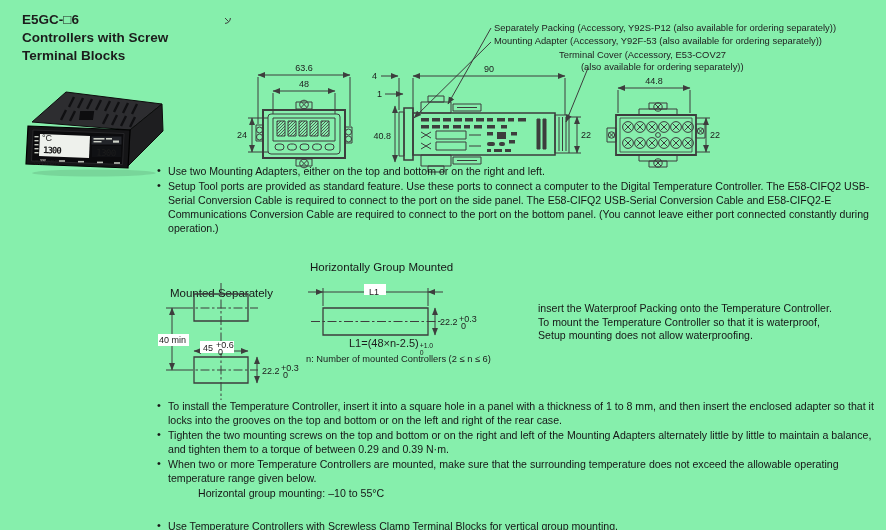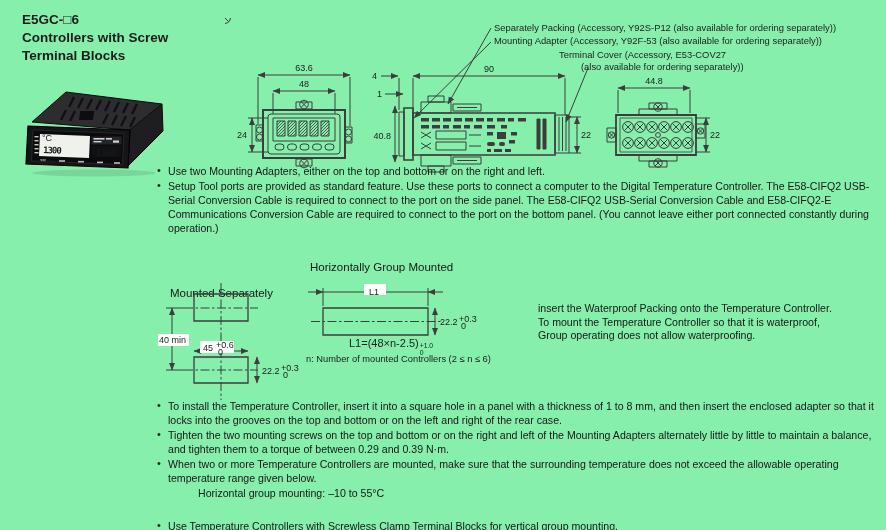--- a/index.html
+++ b/index.html
@@ -379,21 +379,21 @@
     <span>L1=(48×n-2.5)</span><span class="tol">
         <span>+1.0</span>
         <span>0</span>
       </span>
   </div>
   <div class="abs nnote" style="left:306px;top:354px;">n: Number of mounted Controllers (2 ≤ n ≤ 6)</div>
 
   <div class="abs wpnote" style="left:538px;top:302px;">
     <div>insert the Waterproof Packing onto the Temperature Controller.</div>
     <div>To mount the Temperature Controller so that it is waterproof,</div>
-    <div>Group operating does not allow waterproofing.</div>
+    <div>Setup mounting does not allow waterproofing.</div>
   </div>
 
   <div class="abs notes" style="left:157px;top:399px;width:725px;">
     <div class="note-item">To install the Temperature Controller, insert it into a square hole in a panel with a thickness of 1 to 8 mm, and then insert the enclosed adapter so that it locks into the grooves on the top and bottom or on the left and right of the rear case.</div>
     <div class="note-item">Tighten the two mounting screws on the top and bottom or on the right and left of the Mounting Adapters alternately little by little to maintain a balance, and tighten them to a torque of between 0.29 and 0.39 N·m.</div>
     <div class="note-item">When two or more Temperature Controllers are mounted, make sure that the surrounding temperature does not exceed the allowable operating temperature range given below.</div>
     <div class="subnote">Horizontal group mounting: –10 to 55°C</div>
     <div class="note-item">Use Temperature Controllers with Screwless Clamp Terminal Blocks for vertical group mounting.</div>
   </div>
 

